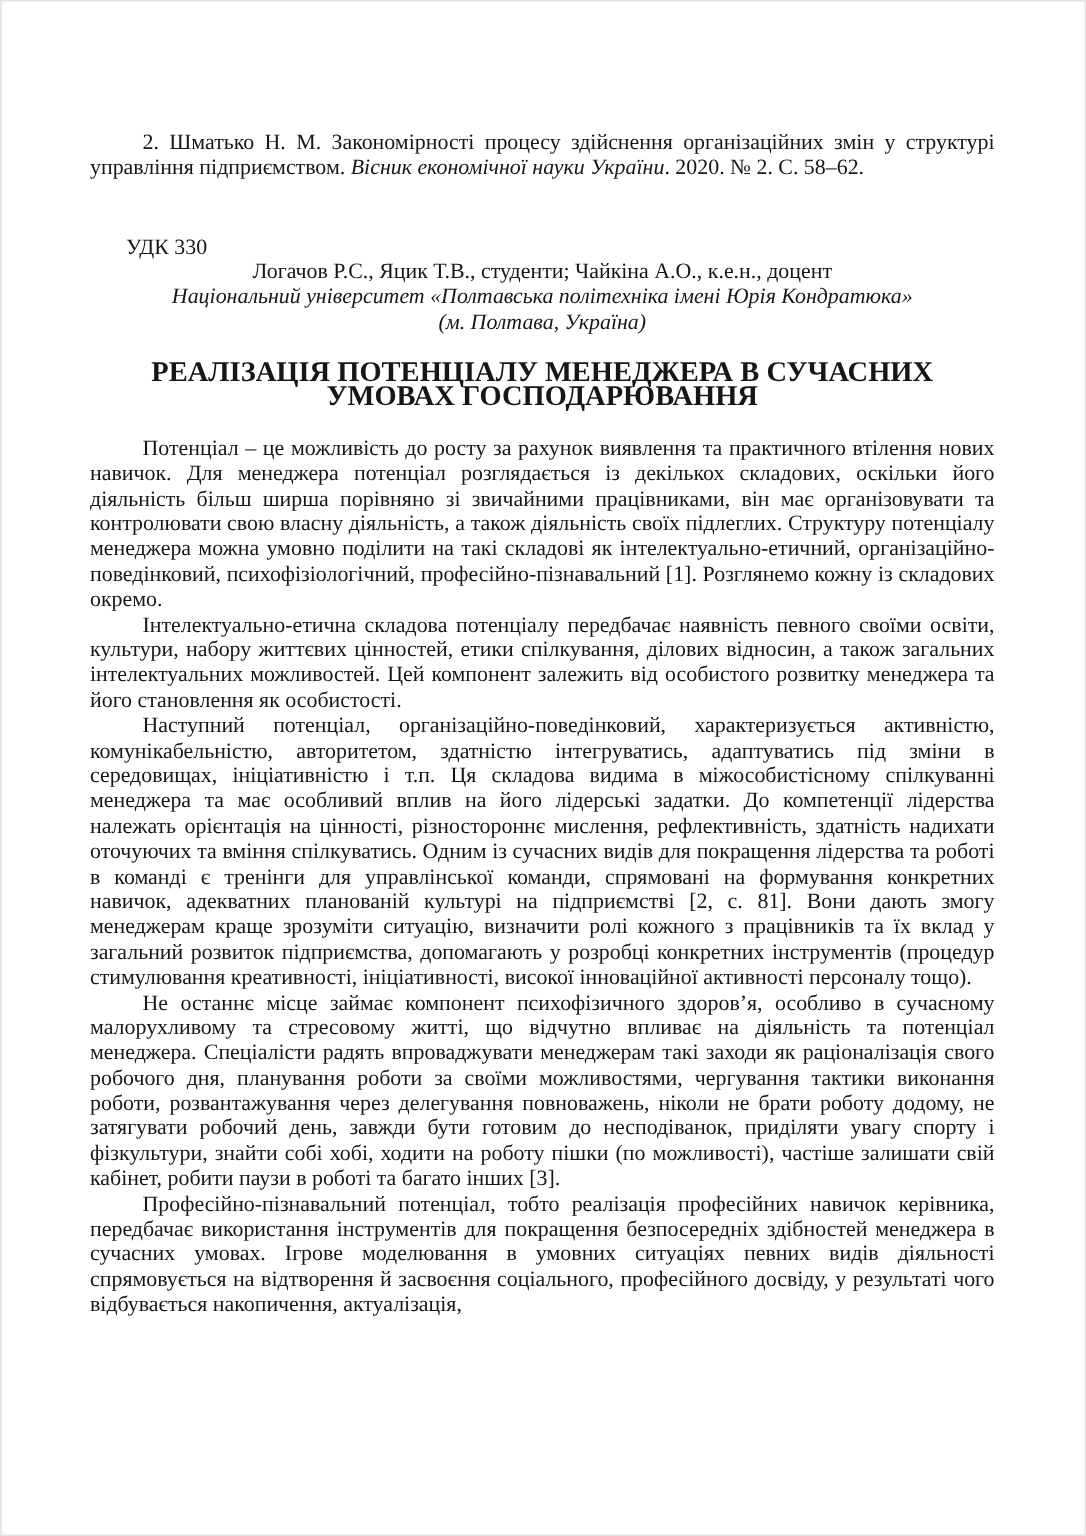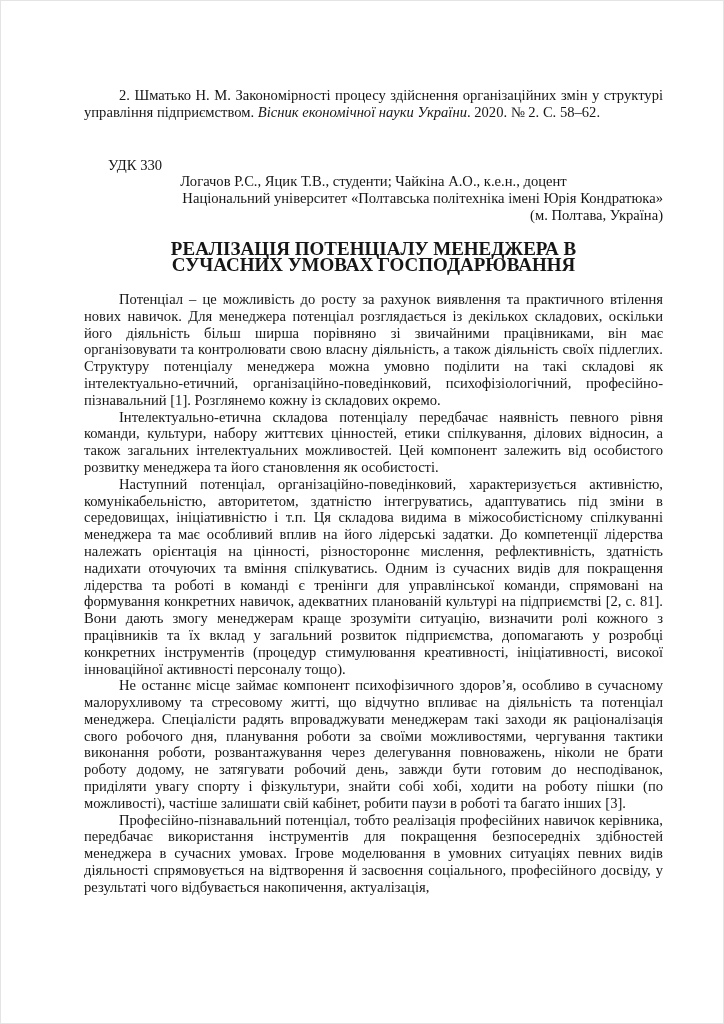--- a/index.html
+++ b/index.html
@@ -7,42 +7,43 @@
     padding: 0;
     background: #ffffff;
   }
   .page {
     position: relative;
     width: 724px;
     height: 1024px;
     box-sizing: border-box;
     background: #ffffff;
     border: 1px solid #e4e4e4;
-    padding: 86px 60px 0 83px;
+    padding: 86px 60px 0 59px;
     font-family: "Liberation Serif", "DejaVu Serif", serif;
     font-size: 14.6px;
     line-height: 16.8px;
     color: #161616;
     overflow: hidden;
   }
   p { margin: 0; }
   .ref {
     text-align: justify;
     text-indent: 35px;
   }
   .udc {
     margin-top: 36px;
     text-indent: 24px;
     text-align: left;
   }
   .authors {
     text-align: center;
   }
   .affiliation, .location {
-    text-align: right;
+    text-align: center;
+    font-style: italic;
   }
   .title {
     font-size: 19px;
     line-height: 16.8px;
     font-weight: bold;
     text-align: center;
     margin: 16.8px 40px 16.8px 40px;
   }
   .body-par {
     text-align: justify;
@@ -62,19 +63,19 @@
 
   <p class="udc">УДК 330</p>
 
   <p class="authors">Логачов Р.С., Яцик Т.В., студенти; Чайкіна А.О., к.е.н., доцент</p>
   <p class="affiliation">Національний університет «Полтавська політехніка імені Юрія Кондратюка»</p>
   <p class="location">(м. Полтава, Україна)</p>
 
   <h1 class="title">РЕАЛІЗАЦІЯ ПОТЕНЦІАЛУ МЕНЕДЖЕРА В СУЧАСНИХ УМОВАХ ГОСПОДАРЮВАННЯ</h1>
 
   <p class="body-par">Потенціал – це можливість до росту за рахунок виявлення та практичного втілення нових навичок. Для менеджера потенціал розглядається із декількох складових, оскільки його діяльність більш ширша порівняно зі звичайними працівниками, він має організовувати та контролювати свою власну діяльність, а також діяльність своїх підлеглих. Структуру потенціалу менеджера можна умовно поділити на такі складові як інтелектуально-етичний, організаційно-поведінковий, психофізіологічний, професійно-пізнавальний [1]. Розглянемо кожну із складових окремо.</p>
-  <p class="body-par">Інтелектуально-етична складова потенціалу передбачає наявність певного рівня команди, культури, набору життєвих цінностей, етики спілкування, ділових відносин, а також загальних інтелектуальних можливостей. Цей компонент залежить від особистого розвитку менеджера та його становлення як особистості.</p>
+  <p class="body-par">Інтелектуально-етична складова потенціалу передбачає наявність певного своїми освіти, культури, набору життєвих цінностей, етики спілкування, ділових відносин, а також загальних інтелектуальних можливостей. Цей компонент залежить від особистого розвитку менеджера та його становлення як особистості.</p>
   <p class="body-par">Наступний потенціал, організаційно-поведінковий, характеризується активністю, комунікабельністю, авторитетом, здатністю інтегруватись, адаптуватись під зміни в середовищах, ініціативністю і т.п. Ця складова видима в міжособистісному спілкуванні менеджера та має особливий вплив на його лідерські задатки. До компетенції лідерства належать орієнтація на цінності, різностороннє мислення, рефлективність, здатність надихати оточуючих та вміння спілкуватись. Одним із сучасних видів для покращення лідерства та роботі в команді є тренінги для управлінської команди, спрямовані на формування конкретних навичок, адекватних планованій культурі на підприємстві [2, с. 81]. Вони дають змогу менеджерам краще зрозуміти ситуацію, визначити ролі кожного з працівників та їх вклад у загальний розвиток підприємства, допомагають у розробці конкретних інструментів (процедур стимулювання креативності, ініціативності, високої інноваційної активності персоналу тощо).</p>
   <p class="body-par">Не останнє місце займає компонент психофізичного здоров’я, особливо в сучасному малорухливому та стресовому житті, що відчутно впливає на діяльність та потенціал менеджера. Спеціалісти радять впроваджувати менеджерам такі заходи як раціоналізація свого робочого дня, планування роботи за своїми можливостями, чергування тактики виконання роботи, розвантажування через делегування повноважень, ніколи не брати роботу додому, не затягувати робочий день, завжди бути готовим до несподіванок, приділяти увагу спорту і фізкультури, знайти собі хобі, ходити на роботу пішки (по можливості), частіше залишати свій кабінет, робити паузи в роботі та багато інших [3].</p>
   <p class="body-par">Професійно-пізнавальний потенціал, тобто реалізація професійних навичок керівника, передбачає використання інструментів для покращення безпосередніх здібностей менеджера в сучасних умовах. Ігрове моделювання в умовних ситуаціях певних видів діяльності спрямовується на відтворення й засвоєння соціального, професійного досвіду, у результаті чого відбувається накопичення, актуалізація,</p>
 
 
 </div>
 
 </body></html>

